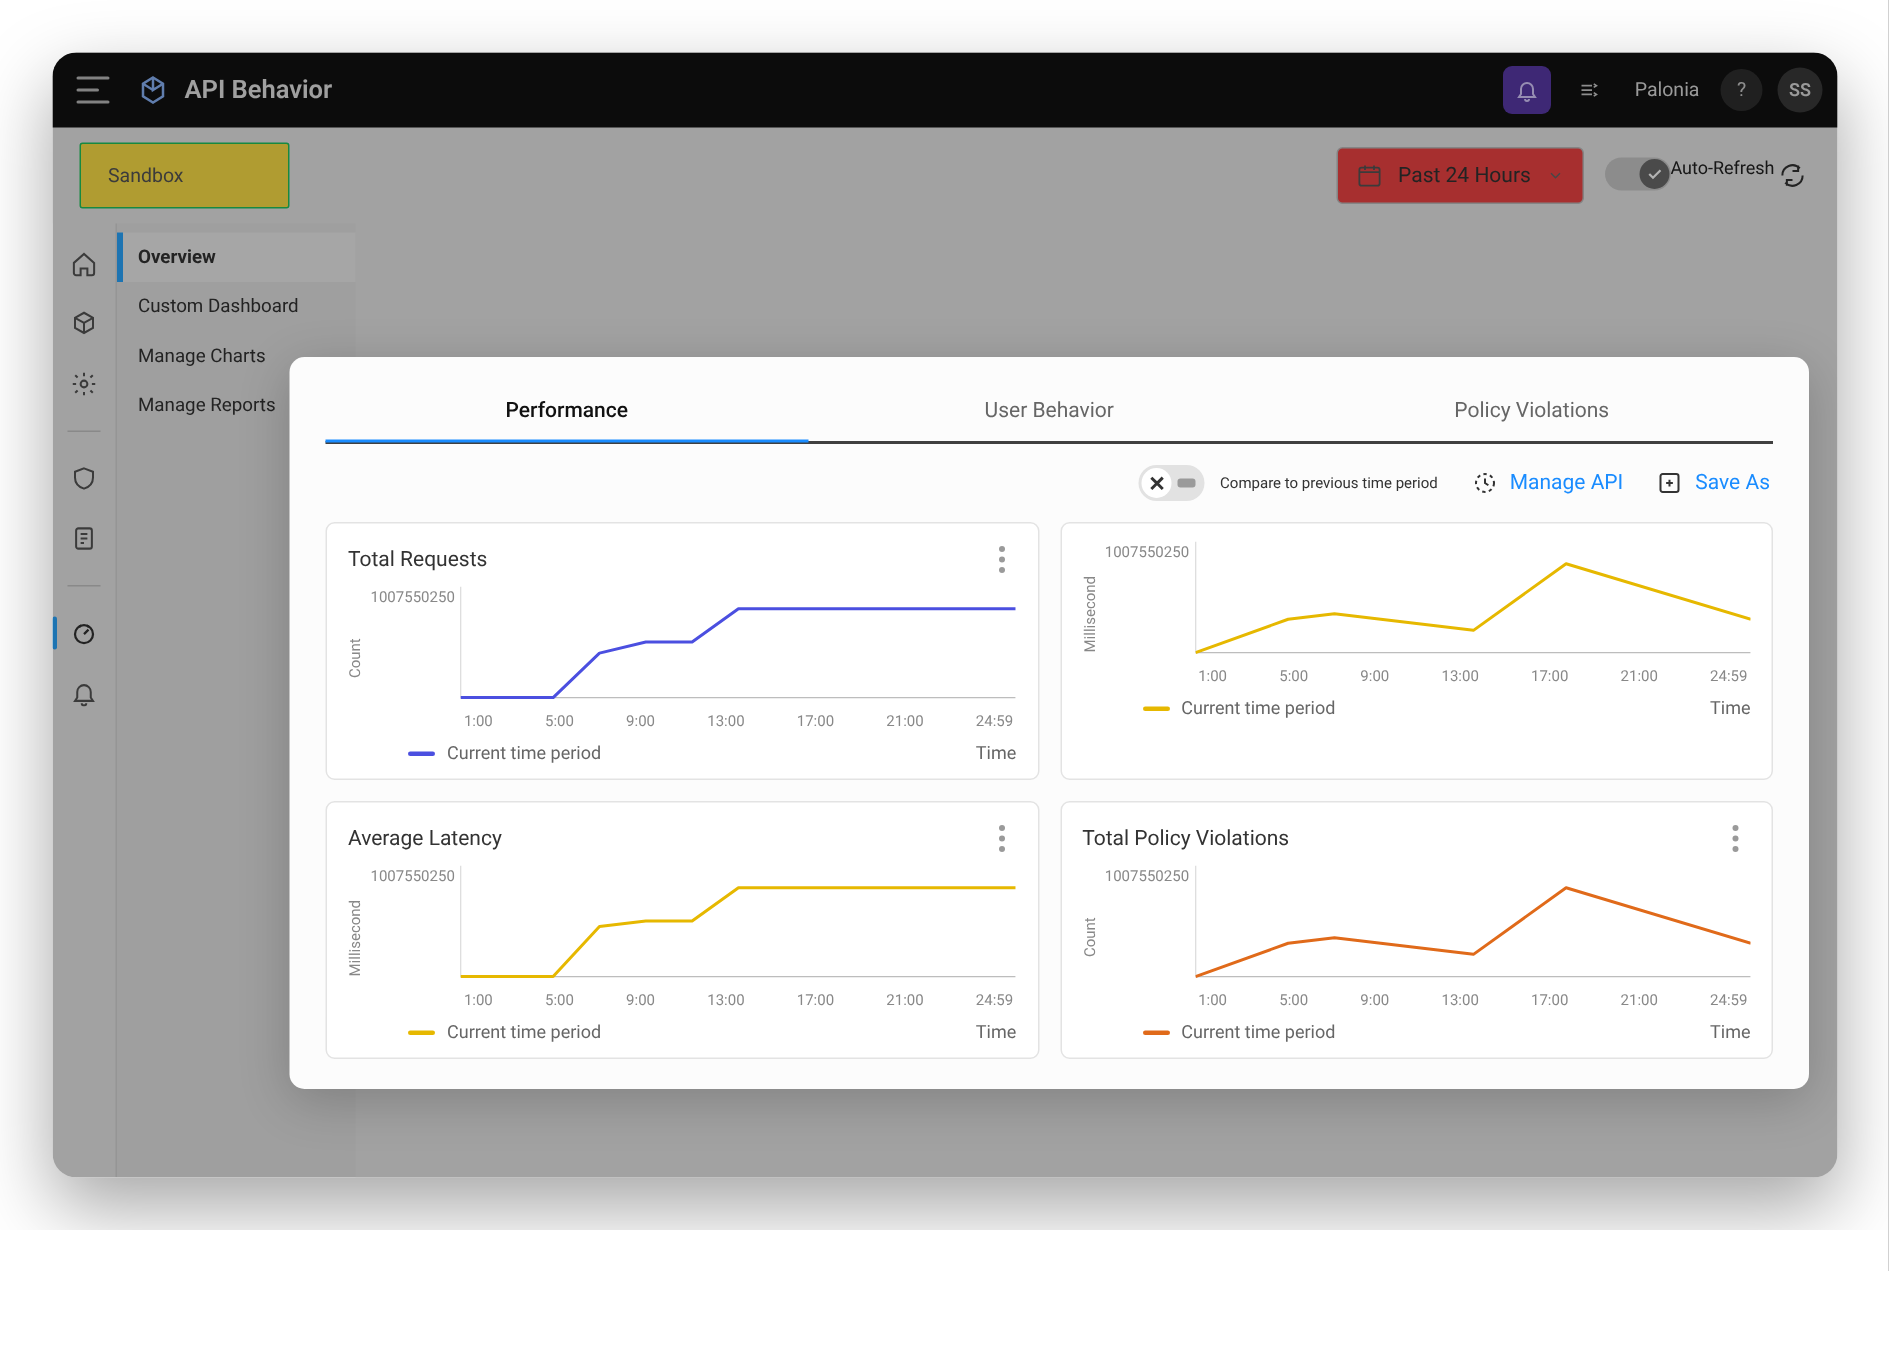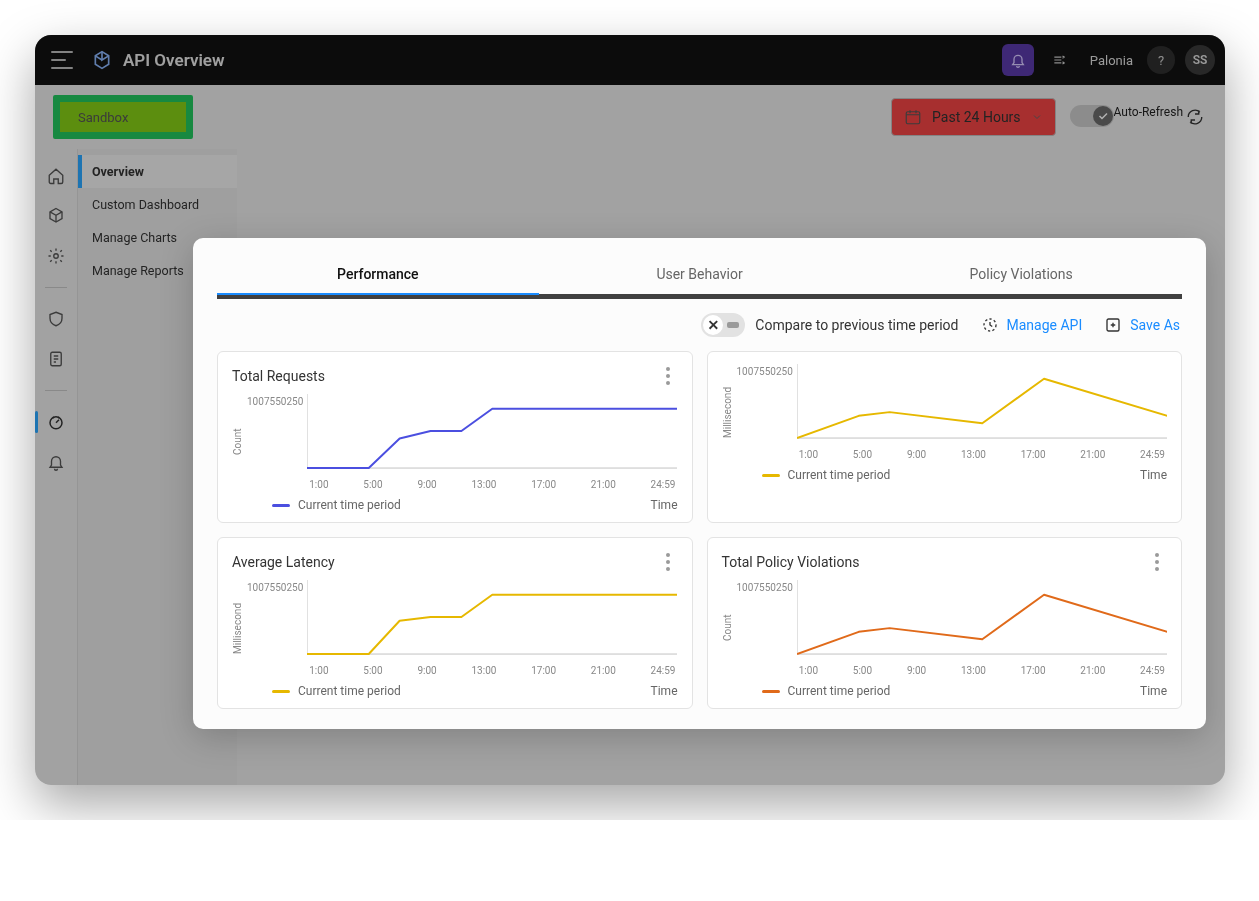--- a/index.html
+++ b/index.html
@@ -29,21 +29,21 @@
   .hamburger span:nth-child(2){width:70%;}
   .brand-logo { width:22px; height:22px; margin-right:10px; display:flex; align-items:center; justify-content:center;}
   .brand-title { font-size:17px; font-weight:600; color:#e6e6e6;}
   .topbar-spacer{flex:1;}
   .bell-btn { width:32px; height:32px; border-radius:6px; background:#5a3aa8; display:flex; align-items:center; justify-content:center; margin-right:18px; cursor:pointer;}
   .org { display:flex; align-items:center; gap:24px; color:#ddd; font-size:13px; margin-right:14px; cursor:pointer;}
   .help-btn { width:28px; height:28px; border-radius:50%; background:#2f2f2f; color:#ccc; display:flex; align-items:center; justify-content:center; font-size:13px; margin-right:10px; cursor:pointer;}
   .avatar { width:30px; height:30px; border-radius:50%; background:#3a3a3a; color:#ddd; display:flex; align-items:center; justify-content:center; font-size:12px; font-weight:600; cursor:pointer;}
   
   .toolbar-row { height:64px; display:flex; align-items:center; padding:0 18px; gap:14px;}
-  .env-chip { height:44px; min-width:140px; padding:0 18px; display:flex; align-items:center; border:7px solid #22c55e; background:#84cc16; border-radius:2px; font-size:13px; color:#555;}
+  .env-chip { height:44px; min-width:140px; padding:0 18px; display:flex; align-items:center; border:1px solid #22c55e; background:#fde047; border-radius:2px; font-size:13px; color:#555;}
   .toolbar-spacer{flex:1;}
   .range-select{ height:38px; border:1px solid #bdbdbd; border-radius:4px; background:#ef4444; display:flex; align-items:center; padding:0 12px; gap:10px; font-size:14px; color:#333; cursor:pointer;}
   .toggle-pill{ width:44px; height:22px; border-radius:11px; background:#c9c9c9; position:relative; cursor:pointer;}
   .toggle-pill .knob{ position:absolute; top:1px; right:1px; width:20px; height:20px; border-radius:50%; background:#6b6b6b; display:flex; align-items:center; justify-content:center;}
   .autorefresh-group{display:flex; gap:0; font-size:12px; color:#222;}
   .refresh-icon{ width:24px; height:24px; display:flex; align-items:center; justify-content:center; cursor:pointer;}
   
   .body-area{ position:absolute; top:114px; bottom:0; left:0; right:0; display:flex;}
   .icon-rail{ width:42px; background:#e9e9e9; padding-top:14px; display:flex; flex-direction:column; align-items:center; gap:14px;}
   .rail-icon{ width:26px; height:26px; display:flex; align-items:center; justify-content:center; color:#555; cursor:pointer; position:relative;}
@@ -52,21 +52,21 @@
   .subnav{ width:160px; background:#e4e4e4; padding-top:6px; border-left:1px solid #d6d6d6;}
   .subnav-item{ padding:9px 14px; font-size:12.5px; color:#333; cursor:pointer; position:relative;}
   .subnav-item.active{ font-weight:700; background:#eee;}
   .subnav-item.active::before{content:''; position:absolute; left:0; top:0; bottom:0; width:4px; background:#2aa6ff;}
   .content-area{ flex:1; position:relative;}
   
   .panel{
     position:absolute; z-index:20; background:#fcfcfc; border-radius:10px; box-shadow:0 8px 34px rgba(0,0,0,0.2);
     left:158px; top:203px; width:1013px; padding:18px 24px 20px 24px;
   }
-  .tabs{ display:flex; border-bottom:5px solid #404040; margin-bottom:10px;}
+  .tabs{ display:flex; border-bottom:2px solid #404040; margin-bottom:10px;}
   .tab{ flex:1; text-align:center; padding:10px 0 12px 0; font-size:14px; color:#666; cursor:pointer; position:relative;}
   .tab.active{ color:#111; font-weight:500;}
   .tab.active::after{content:''; position:absolute; left:0; right:0; bottom:-1px; height:2px; background:#1a8cff;}
   .panel-toolbar{ display:flex; align-items:center; justify-content:flex-end; gap:22px; padding:4px 2px 14px 2px;}
   .compare-group{display:flex; align-items:center; gap:10px;}
   .compare-toggle{ width:44px; height:24px; border-radius:12px; background:#e2e2e2; position:relative;}
   .compare-toggle .handle{position:absolute; left:2px; top:2px; width:20px; height:20px; border-radius:50%; background:#fff; display:flex; align-items:center; justify-content:center; font-size:14px; font-weight:700; color:#333;}
   .compare-toggle .rest{position:absolute; right:6px; top:9px; width:12px; height:6px; background:#9a9a9a; border-radius:2px;}
   .link-btn{ display:flex; align-items:center; gap:8px; font-size:14px; color:#1a8cff; cursor:pointer;}
   .link-btn svg{stroke:#333;}
@@ -97,21 +97,21 @@
         <span></span>
         <span></span>
       </div>
     <div class="brand-logo">
       <svg width="20" height="20" viewBox="0 0 24 24" fill="none" stroke="#8ab4f8" stroke-width="2">
           <path d="M12 2 L20 7 L20 17 L12 22 L4 17 L4 7 Z"></path>
           <path d="M12 2 L12 12 L20 7"></path>
           <path d="M12 12 L4 7"></path>
         </svg>
     </div>
-    <div class="brand-title">API Overview</div>
+    <div class="brand-title">API Behavior</div>
     <div class="topbar-spacer"></div>
     <div class="bell-btn">
       <svg width="16" height="16" viewBox="0 0 24 24" fill="none" stroke="#d7caff" stroke-width="2">
           <path d="M18 16v-5a6 6 0 10-12 0v5l-2 3h16l-2-3z"></path>
           <path d="M10 21a2 2 0 004 0"></path>
         </svg>
     </div>
     <div class="org">
       <svg width="14" height="14" viewBox="0 0 24 24" fill="none" stroke="#ccc" stroke-width="2">
           <path d="M4 7h12M4 12h12M4 17h12M18 5l3 2-3 2M18 15l3 2-3 2"></path>
@@ -222,21 +222,21 @@
       <div class="tab"><span>User Behavior</span></div>
       <div class="tab"><span>Policy Violations</span></div>
     </div>
 
     <div class="panel-toolbar">
       <div class="compare-group">
         <div class="compare-toggle">
           <div class="handle">✕</div>
           <div class="rest"></div>
         </div>
-        <span style="font-size:14px;color:#333;">Compare to previous time period</span>
+        <span style="font-size:10px;color:#333;">Compare to previous time period</span>
       </div>
       <div class="link-btn">
         <svg width="18" height="18" viewBox="0 0 24 24" fill="none" stroke="#222" stroke-width="1.8">
             <circle cx="12" cy="12" r="8" stroke-dasharray="3 3"></circle>
             <path d="M12 8v4l3 2"></path>
           </svg>
         <span>Manage API</span>
       </div>
       <div class="link-btn">
         <svg width="18" height="18" viewBox="0 0 24 24" fill="none" stroke="#222" stroke-width="1.8">

